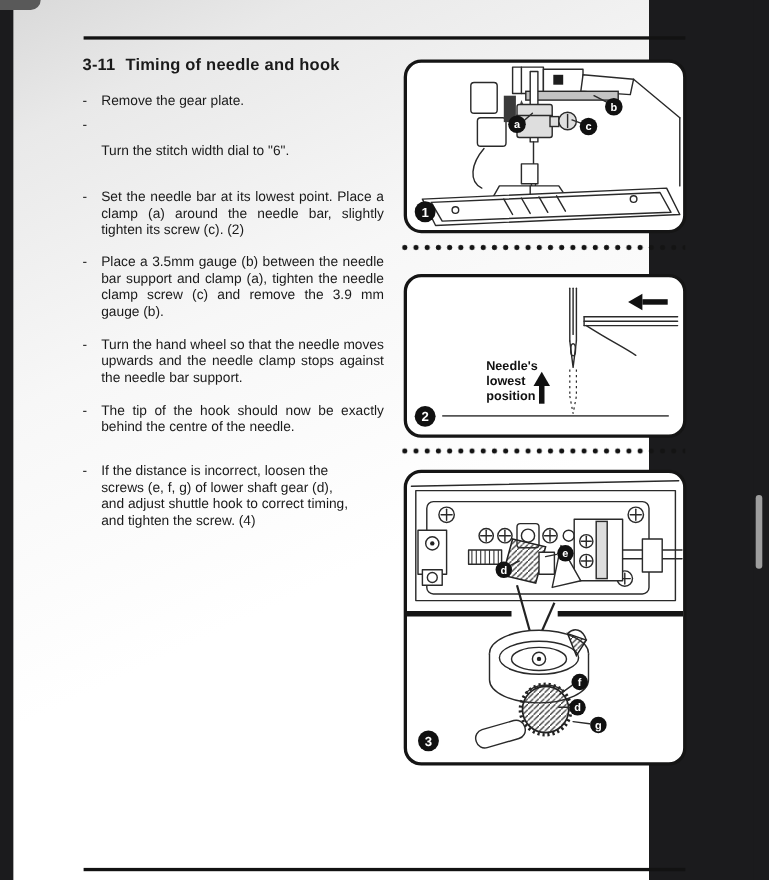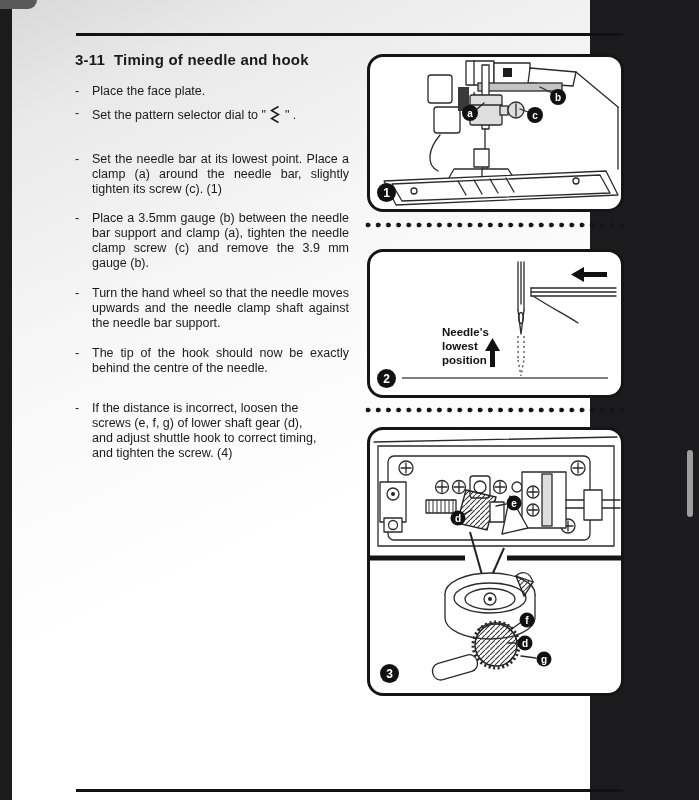--- a/index.html
+++ b/index.html
@@ -60,44 +60,45 @@
   <div class="rule-top"></div>
   <div class="rule-bottom"></div>
 
   <div class="col-text">
     <h1>
       <span class="num">3-11</span><span>Timing of needle and hook</span>
     </h1>
 
     <div class="step" style="margin-top:15px;">
       <span class="dash">-</span>
-      <p>Place the face plate.</p>
+      <p>Remove the gear plate.</p>
     </div>
 
     <div class="step" style="margin-top:7px;">
       <span class="dash">-</span>
-      <p class="nj"><span>Set the pattern selector dial to " </span><svg class="zigzag" width="10" height="19" viewBox="0 0 10 19">
-            <polyline points="8.5,1.5 1.5,5.5 8.5,9.5 1.5,13.5 8.5,17.5" fill="none" stroke="#1a1a1a" stroke-width="1.5"></polyline>
-          </svg><span> " .</span></p>
-    </div>
-
+    </div>
+
+    <div class="step" style="margin-top:9px;">
+      <span class="dash hidden">-</span>
+      <p class="nj">Turn the stitch width dial to "6".</p>
+    </div>
 
     <div class="step" style="margin-top:27px;">
       <span class="dash">-</span>
-      <p>Set the needle bar at its lowest point. Place a clamp (a) around the needle bar, slightly tighten its screw (c). (1)</p>
+      <p>Set the needle bar at its lowest point. Place a clamp (a) around the needle bar, slightly tighten its screw (c). (2)</p>
     </div>
 
     <div class="step" style="margin-top:14px;">
       <span class="dash">-</span>
       <p>Place a 3.5mm gauge (b) between the needle bar support and clamp (a), tighten the needle clamp screw (c) and remove the 3.9 mm gauge (b).</p>
     </div>
 
     <div class="step" style="margin-top:15px;">
       <span class="dash">-</span>
-      <p>Turn the hand wheel so that the needle moves upwards and the needle clamp shaft against the needle bar support.</p>
+      <p>Turn the hand wheel so that the needle moves upwards and the needle clamp stops against the needle bar support.</p>
     </div>
 
     <div class="step" style="margin-top:15px;">
       <span class="dash">-</span>
       <p>The tip of the hook should now be exactly behind the centre of the needle.</p>
     </div>
 
     <div class="step" style="margin-top:25px;width:250px;">
       <span class="dash">-</span>
       <p class="nj">If the distance is incorrect, loosen the screws (e, f, g) of lower shaft gear (d), and adjust shuttle hook to correct timing, and tighten the screw. (4)</p>

